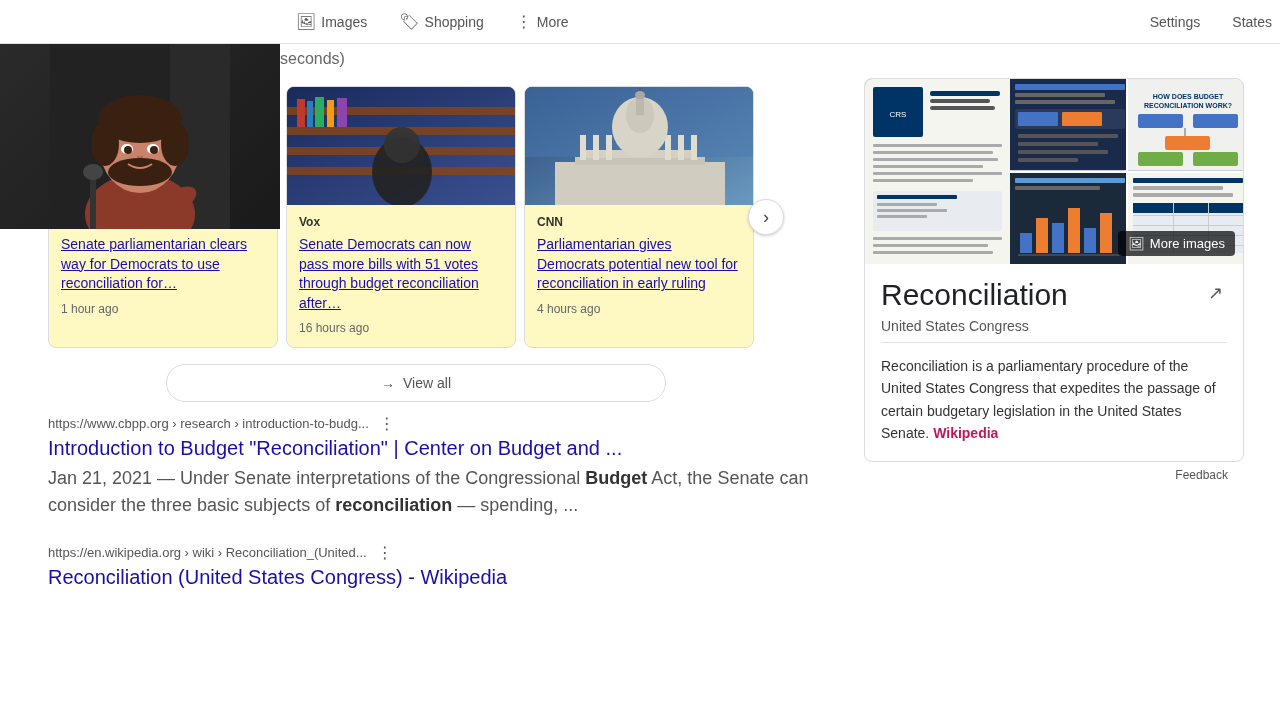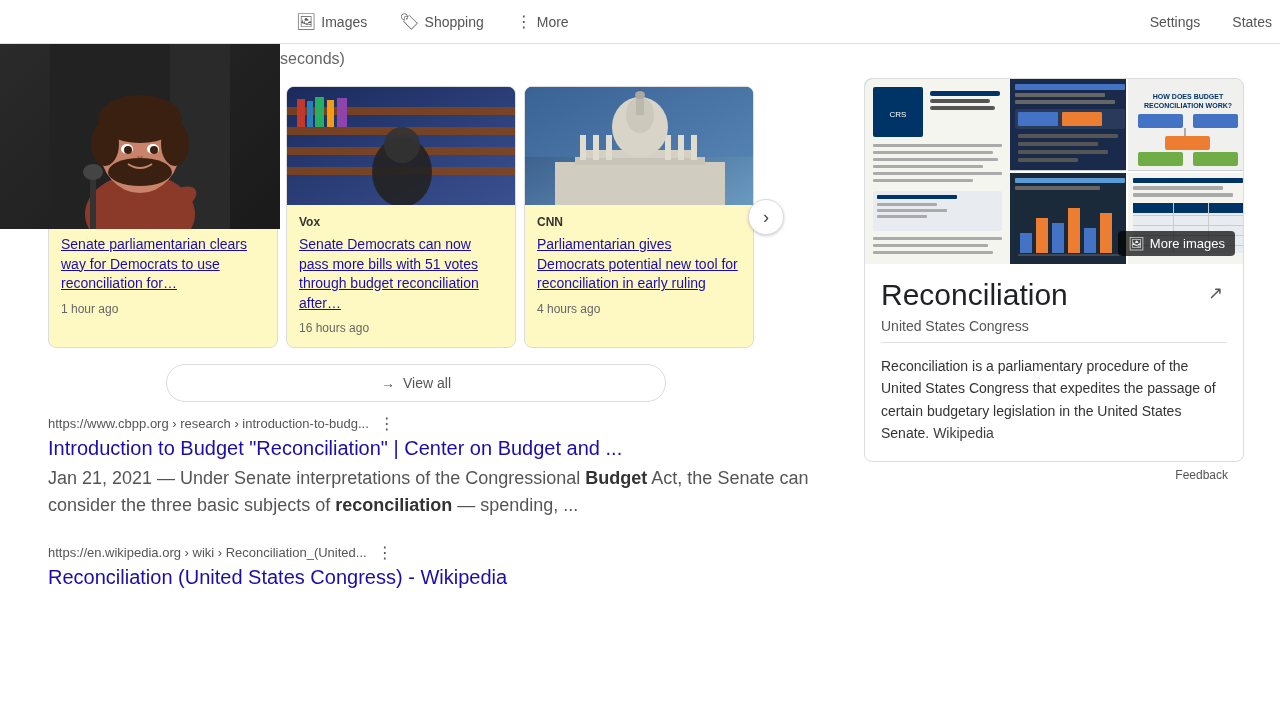--- a/index.html
+++ b/index.html
@@ -256,22 +256,23 @@
       background: #e0e0e0;
       margin: 0 16px;
     }
     .kp-description {
       padding: 12px 16px 16px;
       font-size: 14px;
       color: #333;
       line-height: 1.6;
     }
     .kp-description a {
-      color: #404040;
+      color: #be185d;
       text-decoration: none;
+      font-weight: bold;
     }
     .feedback-link {
       text-align: right;
       padding: 6px 16px 8px;
       font-size: 12px;
       color: #555;
       cursor: pointer;
     }
 
     

